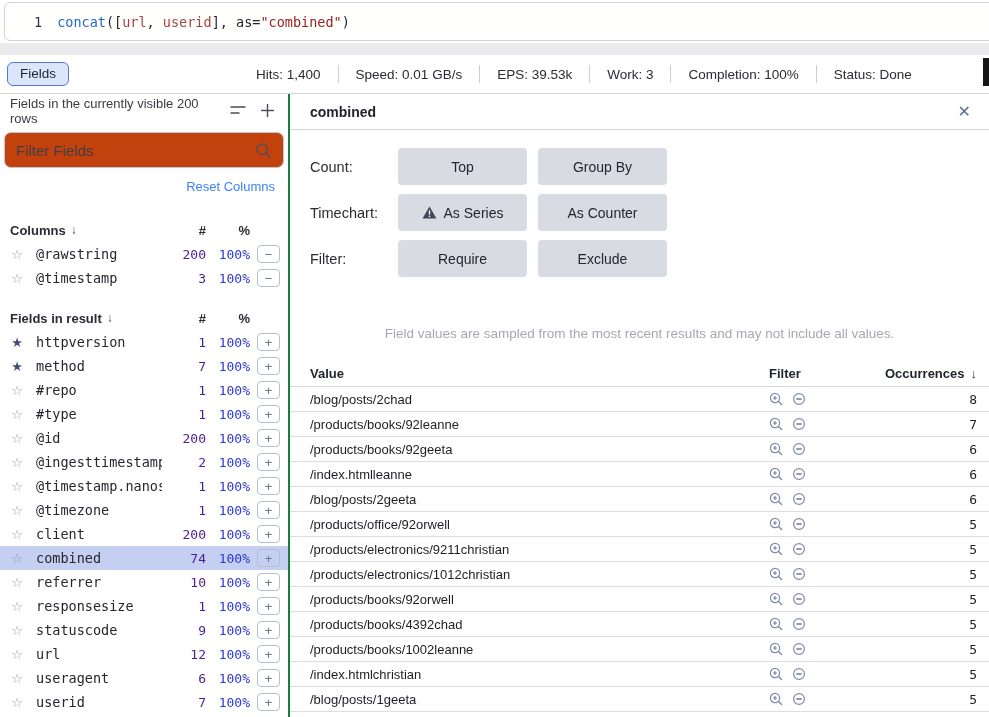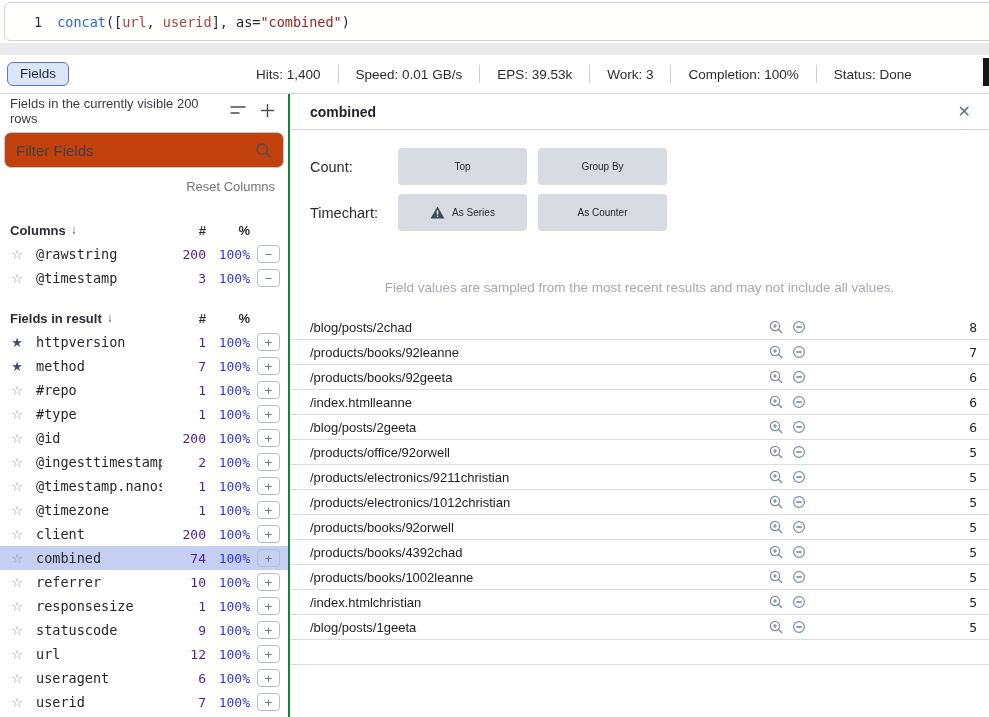--- a/index.html
+++ b/index.html
@@ -49,21 +49,21 @@
   .sh-icon { display:flex; align-items:center; margin-left:14px; cursor:pointer; }
   .filter-box {
     margin:5px 4px 0; height:36px; border:1px solid #c5c5cd; border-radius:7px;
     display:flex; align-items:center; padding:0 11px; background:#c2410c;
   }
   .filter-box input {
     flex:1; border:0; outline:0; font-size:15px; color:#222;
     font-family:"Liberation Sans", sans-serif; background:transparent;
   }
   .filter-box input::placeholder { color:#3f3f49; opacity:1; }
-  .reset-row { text-align:right; padding:11px 13px 0; font-size:13px; color:#737373; }
+  .reset-row { text-align:right; padding:11px 13px 0; font-size:13px; color:#3b82f6; }
   .reset-link { cursor:pointer; }
 
   .section-header {
     display:flex; align-items:center; height:24px; padding-left:10px;
     font-size:13px; font-weight:bold; color:#2b2b33;
   }
   .section-header.columns { margin-top:24px; }
   .section-header.fields  { margin-top:16px; }
   .sh-arrow { margin-left:5px; font-weight:normal; color:#4c4c56; font-size:12px; }
   .sh-spacer { flex:1; }
@@ -89,21 +89,21 @@
   .panel { flex:1; display:flex; flex-direction:column; overflow:hidden; }
   .panel-header { height:36px; min-height:36px; border-bottom:1px solid #d4d4dc; display:flex; align-items:center; padding:0 13px 0 20px; }
   .panel-title { font-size:14px; font-weight:bold; color:#20232b; }
   .panel-close { margin-left:auto; background:none; border:0; color:#5d6c90; font-size:16px; cursor:pointer; padding:2px 5px; }
 
   .panel-actions { padding:18px 0 0 20px; }
   .action-row { display:flex; align-items:center; height:37px; margin-bottom:9px; }
   .action-label { width:88px; font-size:14.5px; color:#2b2b33; }
   .panel-btn {
     width:129px; height:37px; margin-right:11px; background:#d8dbe2; border:0; border-radius:4px;
-    font-size:10px; color:#24272f; display:inline-flex; align-items:center; justify-content:center;
+    font-size:14px; color:#24272f; display:inline-flex; align-items:center; justify-content:center;
     gap:7px; cursor:pointer; font-family:"Liberation Sans", sans-serif;
   }
   .warn-icon { display:flex; align-items:center; }
 
   .sample-note { margin-top:40px; text-align:center; font-size:13.5px; color:#a7a7af; }
 
   .value-table { margin-top:20px; }
   .vt-header {
     display:flex; align-items:center; height:26px; border-bottom:1px solid #d8d8de;
     font-size:13px; font-weight:bold; color:#22252d;
@@ -352,25 +352,39 @@
                 <rect x="7.25" y="4.8" width="1.5" height="4.4" fill="#fff"></rect>
                 <rect x="7.25" y="10.4" width="1.5" height="1.6" fill="#fff"></rect>
               </svg>
             </span>
             <span>As Series</span>
           </button>
           <button class="panel-btn">
             <span>As Counter</span>
           </button>
         </div>
+        <div class="action-row">
+          <span class="action-label">Filter:</span>
+          <button class="panel-btn">
+            <span>Require</span>
+          </button>
+          <button class="panel-btn">
+            <span>Exclude</span>
+          </button>
+        </div>
       </div>
 
     <div class="sample-note">Field values are sampled from the most recent results and may not include all values.</div>
 
     <div class="value-table">
+      <div class="vt-header">
+        <span class="vt-col-value">Value</span>
+        <span class="vt-col-filter">Filter</span>
+        <span class="vt-col-occ"><span>Occurrences</span><span class="vt-occ-arrow">↓</span></span>
+      </div>
       <div id="value-rows">
           <div class="vt-row">
             <span class="vt-value">/blog/posts/2chad</span>
             <span class="vt-filter">
               <span class="vt-icon">
                 <svg width="14" height="14" viewBox="0 0 14 14">
                   <circle cx="6" cy="6" r="4.6" fill="none" stroke="#7e8aa4" stroke-width="1.2"></circle>
                   <line x1="9.5" y1="9.5" x2="12.6" y2="12.6" stroke="#7e8aa4" stroke-width="1.4" stroke-linecap="round"></line>
                   <line x1="4.1" y1="6" x2="7.9" y2="6" stroke="#7e8aa4" stroke-width="1.2"></line>
                   <line x1="6" y1="4.1" x2="6" y2="7.9" stroke="#7e8aa4" stroke-width="1.2"></line>

